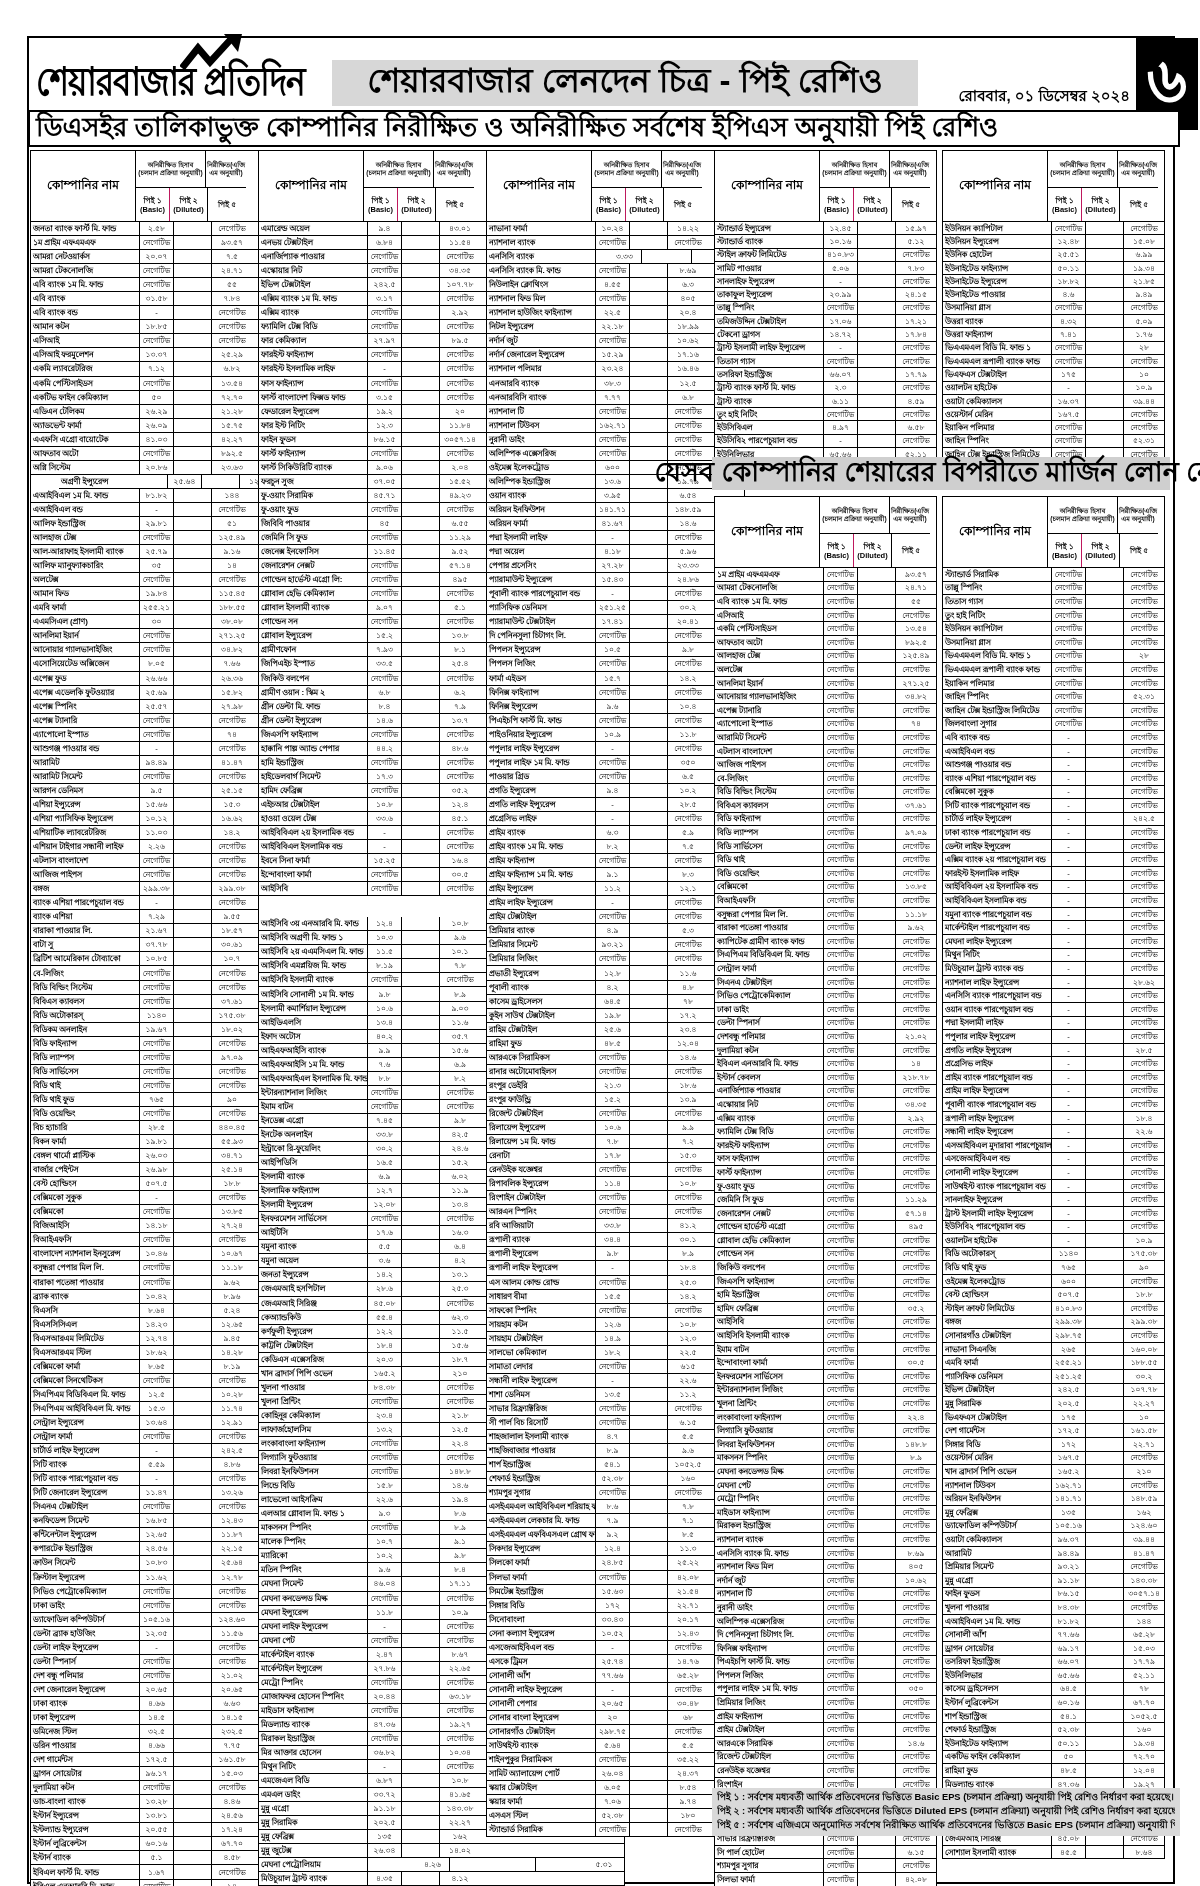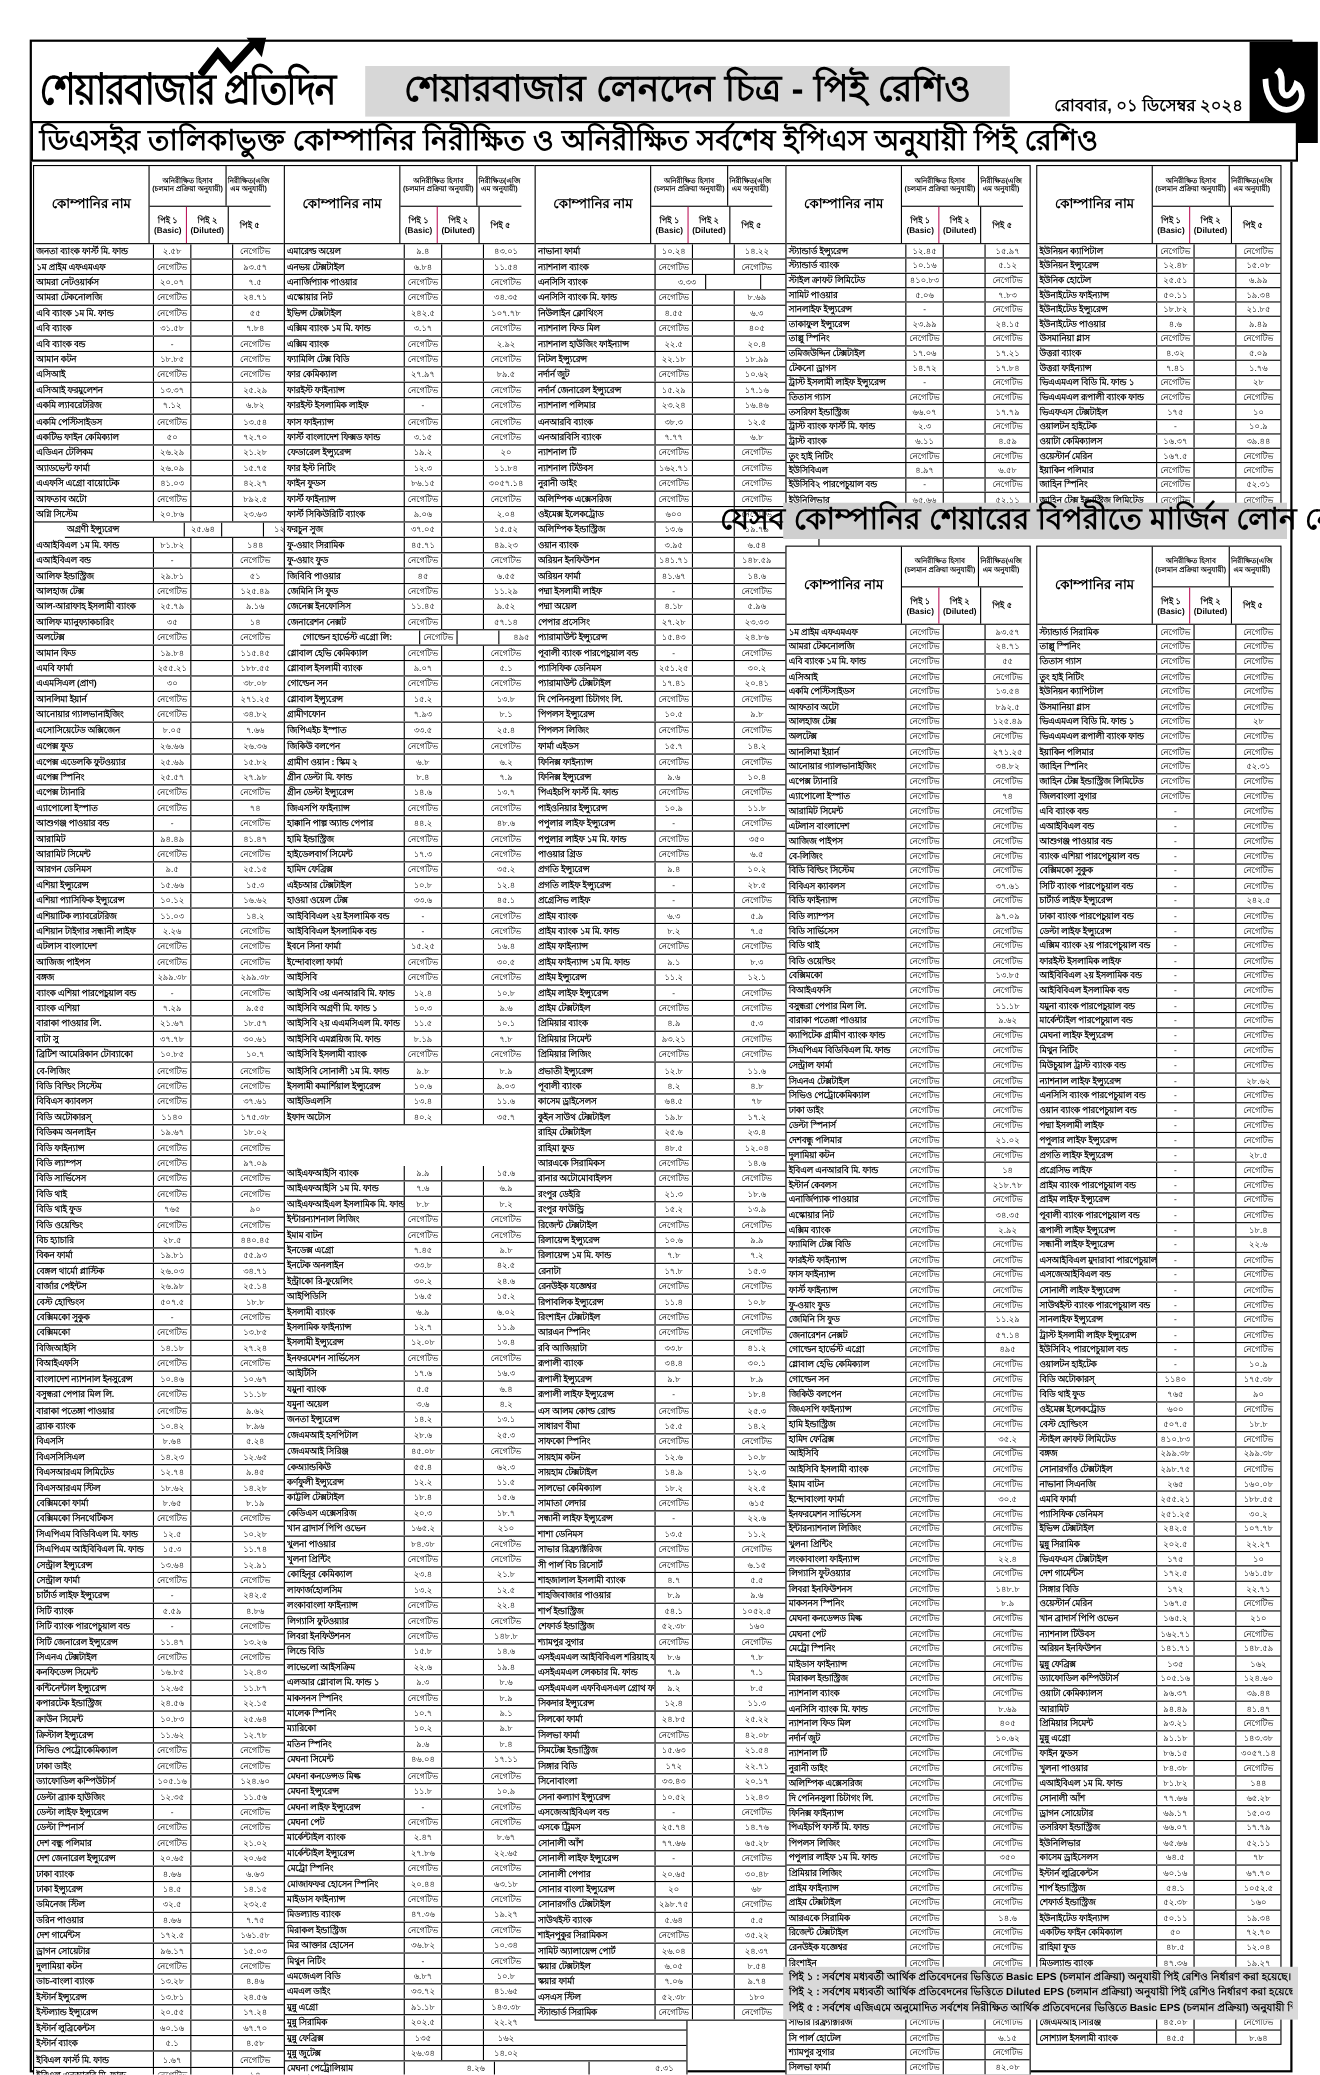--- a/index.html
+++ b/index.html
@@ -975,21 +975,21 @@
       <div class="c-val c-v1">১১.৪৫</div>
       <div class="c-val c-v2"></div>
       <div class="c-val c-v3">৯.৫২</div>
     </div>
     <div class="trow" style="height: 13.05px;">
       <div class="c-name">জেনারেশন নেক্সট</div>
       <div class="c-val c-v1">নেগেটিভ</div>
       <div class="c-val c-v2"></div>
       <div class="c-val c-v3">৫৭.১৪</div>
     </div>
-    <div class="trow" style="height: 13.05px; margin-left: 14px;">
+    <div class="trow" style="height: 13.05px;">
       <div class="c-name">গোল্ডেন হার্ভেস্ট এগ্রো লি:</div>
       <div class="c-val c-v1">নেগেটিভ</div>
       <div class="c-val c-v2"></div>
       <div class="c-val c-v3">৪৯৫</div>
     </div>
     <div class="trow" style="height: 13.05px;">
       <div class="c-name">গ্লোবাল হেভি কেমিক্যাল</div>
       <div class="c-val c-v1">নেগেটিভ</div>
       <div class="c-val c-v2"></div>
       <div class="c-val c-v3">নেগেটিভ</div>
@@ -1113,21 +1113,21 @@
       <div class="c-val c-v1">নেগেটিভ</div>
       <div class="c-val c-v2"></div>
       <div class="c-val c-v3">৩০.৫</div>
     </div>
     <div class="trow" style="height: 13.05px;">
       <div class="c-name">আইসিবি</div>
       <div class="c-val c-v1">নেগেটিভ</div>
       <div class="c-val c-v2"></div>
       <div class="c-val c-v3">নেগেটিভ</div>
     </div>
-    <div class="trow" style="height: 13.05px;">
+    <div class="trow" style="height: 13.05px; margin-top: 21px;">
       <div class="c-name">আইসিবি ৩য় এনআরবি মি. ফান্ড</div>
       <div class="c-val c-v1">১২.৪</div>
       <div class="c-val c-v2"></div>
       <div class="c-val c-v3">১০.৮</div>
     </div>
     <div class="trow" style="height: 13.05px;">
       <div class="c-name">আইসিবি অগ্রণী মি. ফান্ড ১</div>
       <div class="c-val c-v1">১০.৩</div>
       <div class="c-val c-v2"></div>
       <div class="c-val c-v3">৯.৬</div>
@@ -1167,21 +1167,21 @@
       <div class="c-val c-v1">১৩.৪</div>
       <div class="c-val c-v2"></div>
       <div class="c-val c-v3">১১.৬</div>
     </div>
     <div class="trow" style="height: 13.05px;">
       <div class="c-name">ইফাদ অটোস</div>
       <div class="c-val c-v1">৪০.২</div>
       <div class="c-val c-v2"></div>
       <div class="c-val c-v3">৩৫.৭</div>
     </div>
-    <div class="trow" style="height: 13.05px; margin-top: 37px;">
+    <div class="trow" style="height: 13.05px;">
       <div class="c-name">আইএফআইসি ব্যাংক</div>
       <div class="c-val c-v1">৯.৯</div>
       <div class="c-val c-v2"></div>
       <div class="c-val c-v3">১৫.৬</div>
     </div>
     <div class="trow" style="height: 13.05px;">
       <div class="c-name">আইএফআইসি ১ম মি. ফান্ড</div>
       <div class="c-val c-v1">৭.৬</div>
       <div class="c-val c-v2"></div>
       <div class="c-val c-v3">৬.৯</div>

